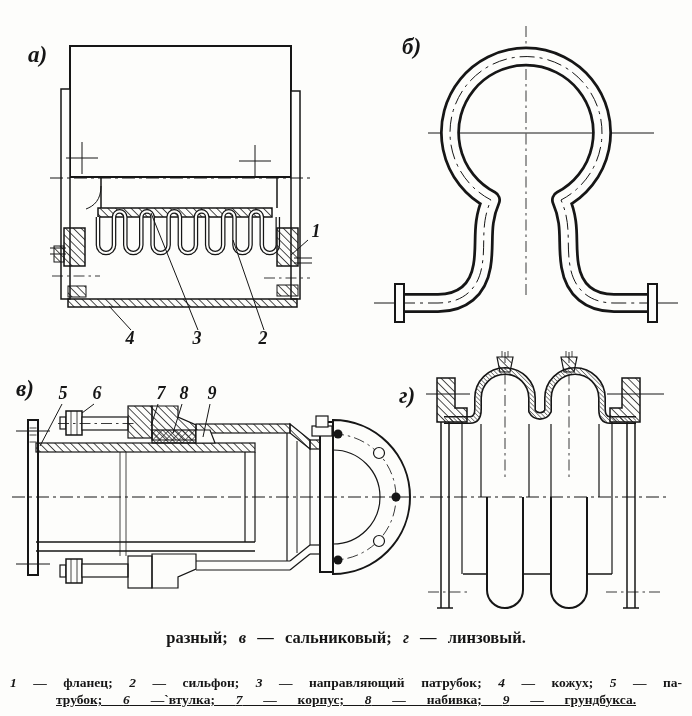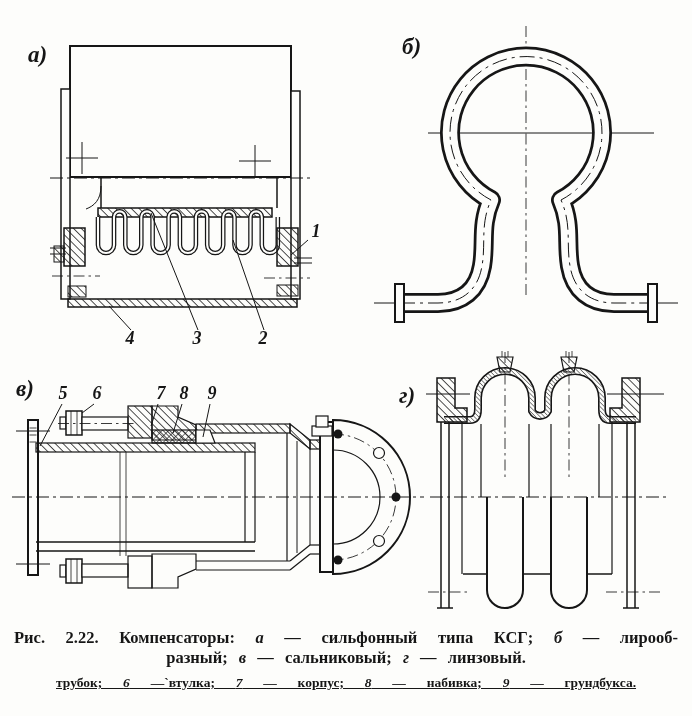--- a/index.html
+++ b/index.html
@@ -273,20 +273,20 @@
       <line class="ln15" x1="635" y1="497" x2="635" y2="608"></line>
       <line class="ln15" x1="437" y1="608" x2="453" y2="608"></line>
       <line class="ln15" x1="623" y1="608" x2="639" y2="608"></line>
       <line class="cl8" x1="428" y1="592" x2="470" y2="592"></line>
       <line class="cl8" x1="606" y1="592" x2="662" y2="592"></line>
     </g>
     <line class="cl" x1="430" y1="497" x2="668" y2="497"></line>
   </svg>
 
   <div class="caption">
-    <div class="cap1"><span>Рис. 2.22. Компенсаторы: </span><span class="it">а</span><span> — сильфонный типа КСГ; </span><span class="it">б</span><span> — лирооб-</span></div>
     <div class="cap2"><span>разный; </span><span class="it">в</span><span> — сальниковый; </span><span class="it">г</span><span> — линзовый.</span></div>
   </div>
   <div class="legend">
+    <div class="leg1"><span class="it">1</span><span> — фланец; </span><span class="it">2</span><span> — сильфон; </span><span class="it">3</span><span> — направляющий патрубок; </span><span class="it">4</span><span> — кожух; </span><span class="it">5</span><span> — па-</span></div>
     <div class="leg2"><span>трубок; </span><span class="it">6</span><span> —`втулка; </span><span class="it">7</span><span> — корпус; </span><span class="it">8</span><span> — набивка; </span><span class="it">9</span><span> — грундбукса.</span></div>
   </div>
 
 </div>
 
 </body></html>

